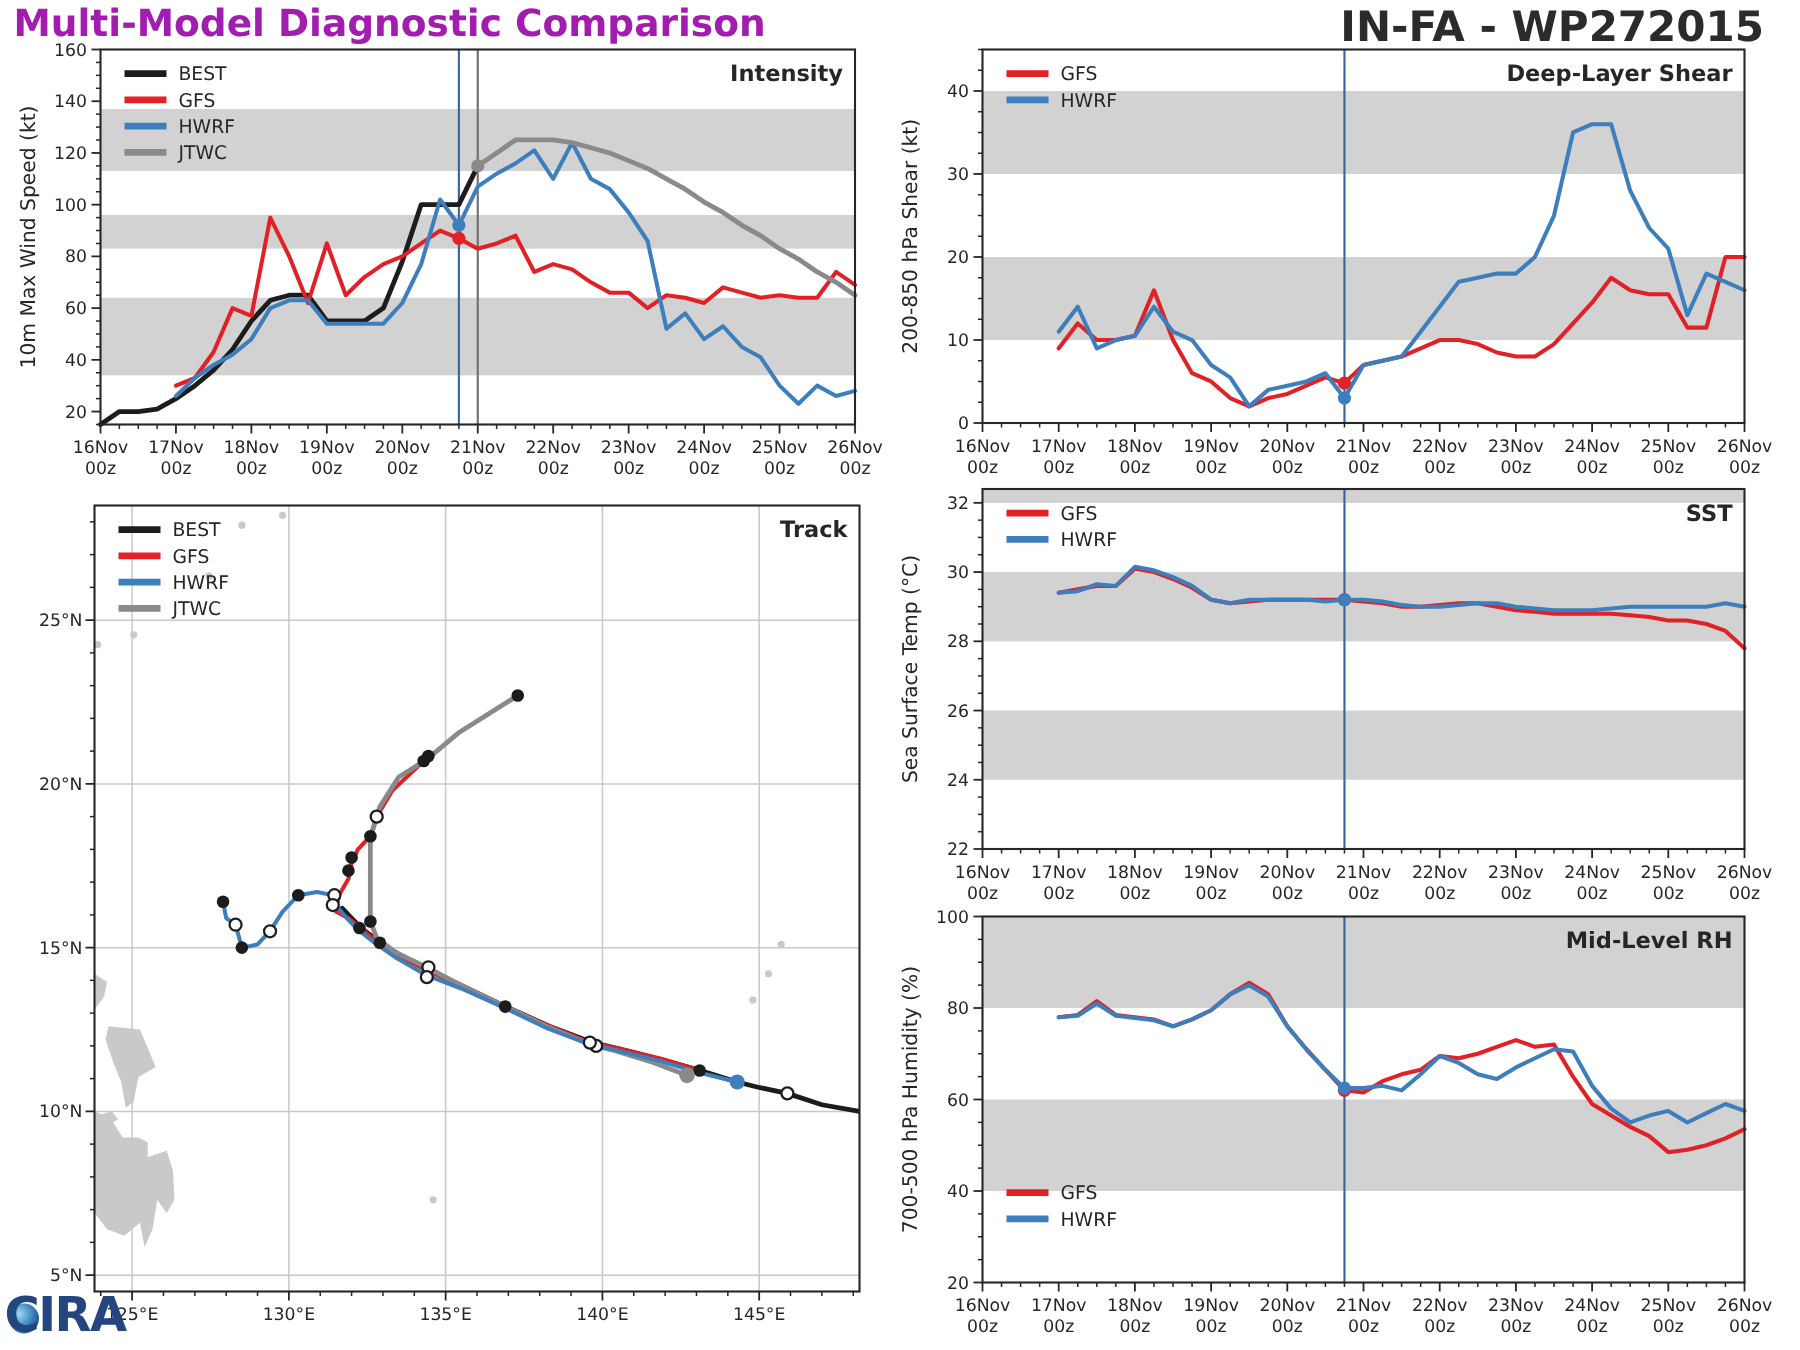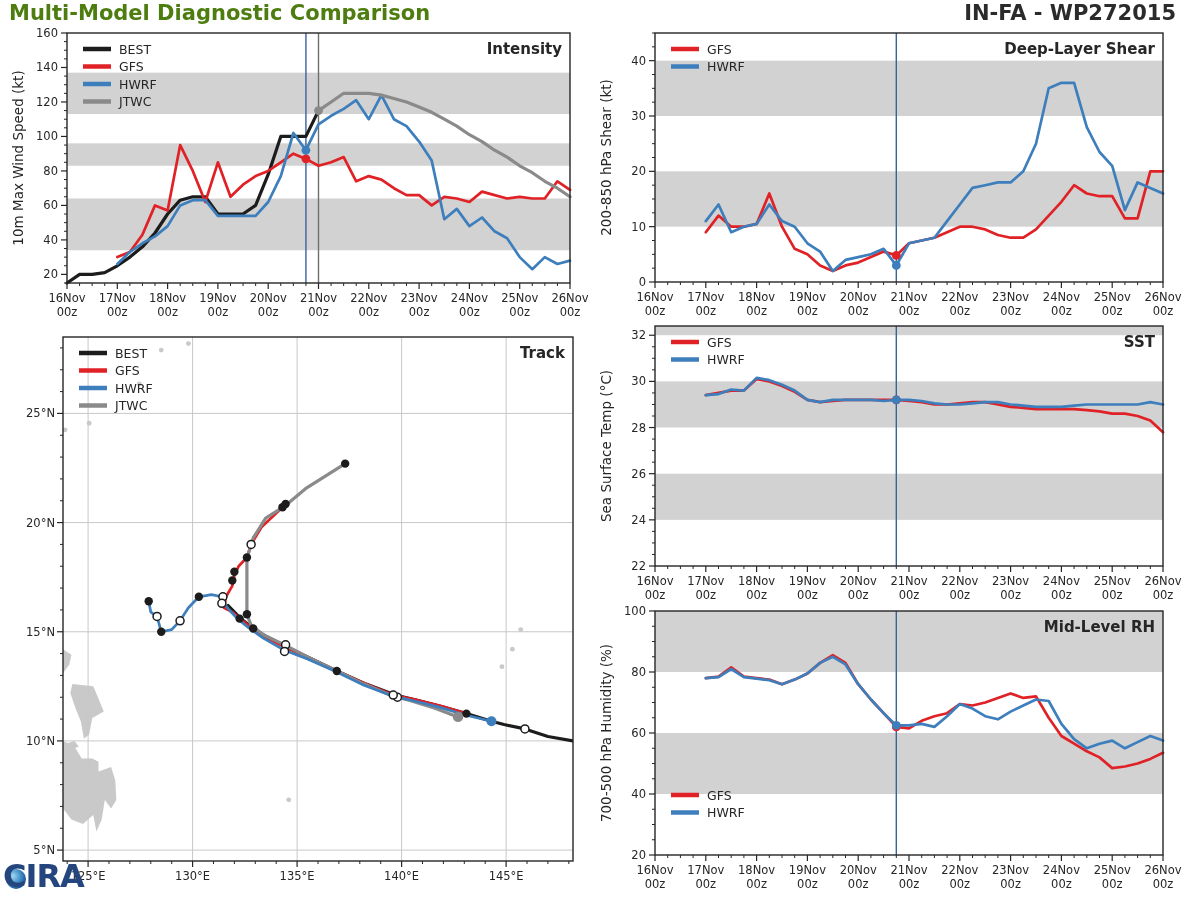--- a/index.html
+++ b/index.html
@@ -1,19 +1,19 @@
 <!DOCTYPE html>
 <html><head>
 <meta charset="utf-8">
 <style>
   html,body{margin:0;padding:0;background:#ffffff;}
   body{width:1200px;height:900px;position:relative;overflow:hidden;
        font-family:"DejaVu Sans","Liberation Sans",sans-serif;color:#262626;}
-  .main-title{position:absolute;left:9px;top:1px;font-size:21px;font-weight:bold;color:#4d7c0f;}
-  .storm-id{position:absolute;right:24px;top:1px;font-size:21px;font-weight:bold;color:#2b2b2b;}
+  .main-title{position:absolute;left:9px;top:1px;font-size:25px;font-weight:bold;color:#a21caf;}
+  .storm-id{position:absolute;right:24px;top:1px;font-size:28px;font-weight:bold;color:#2b2b2b;}
   #chart-root{position:absolute;left:0;top:0;width:1200px;height:900px;}
   svg text{font-family:"DejaVu Sans","Liberation Sans",sans-serif;fill:#262626;}
   .cira{position:absolute;left:3px;top:857px;width:110px;height:42px;}
   .cira-globe{position:absolute;left:3px;top:12px;width:20px;height:20px;border-radius:50%;
       background:radial-gradient(circle at 35% 35%,#9fd6ef 0%,#4f9bd0 35%,#1f5a9e 70%,#14366b 100%);}
   .cira-text{position:absolute;left:0;top:0;font-size:32px;font-weight:800;color:#24457e;
       letter-spacing:-1px;}
 </style>
 </head>
 <body>

